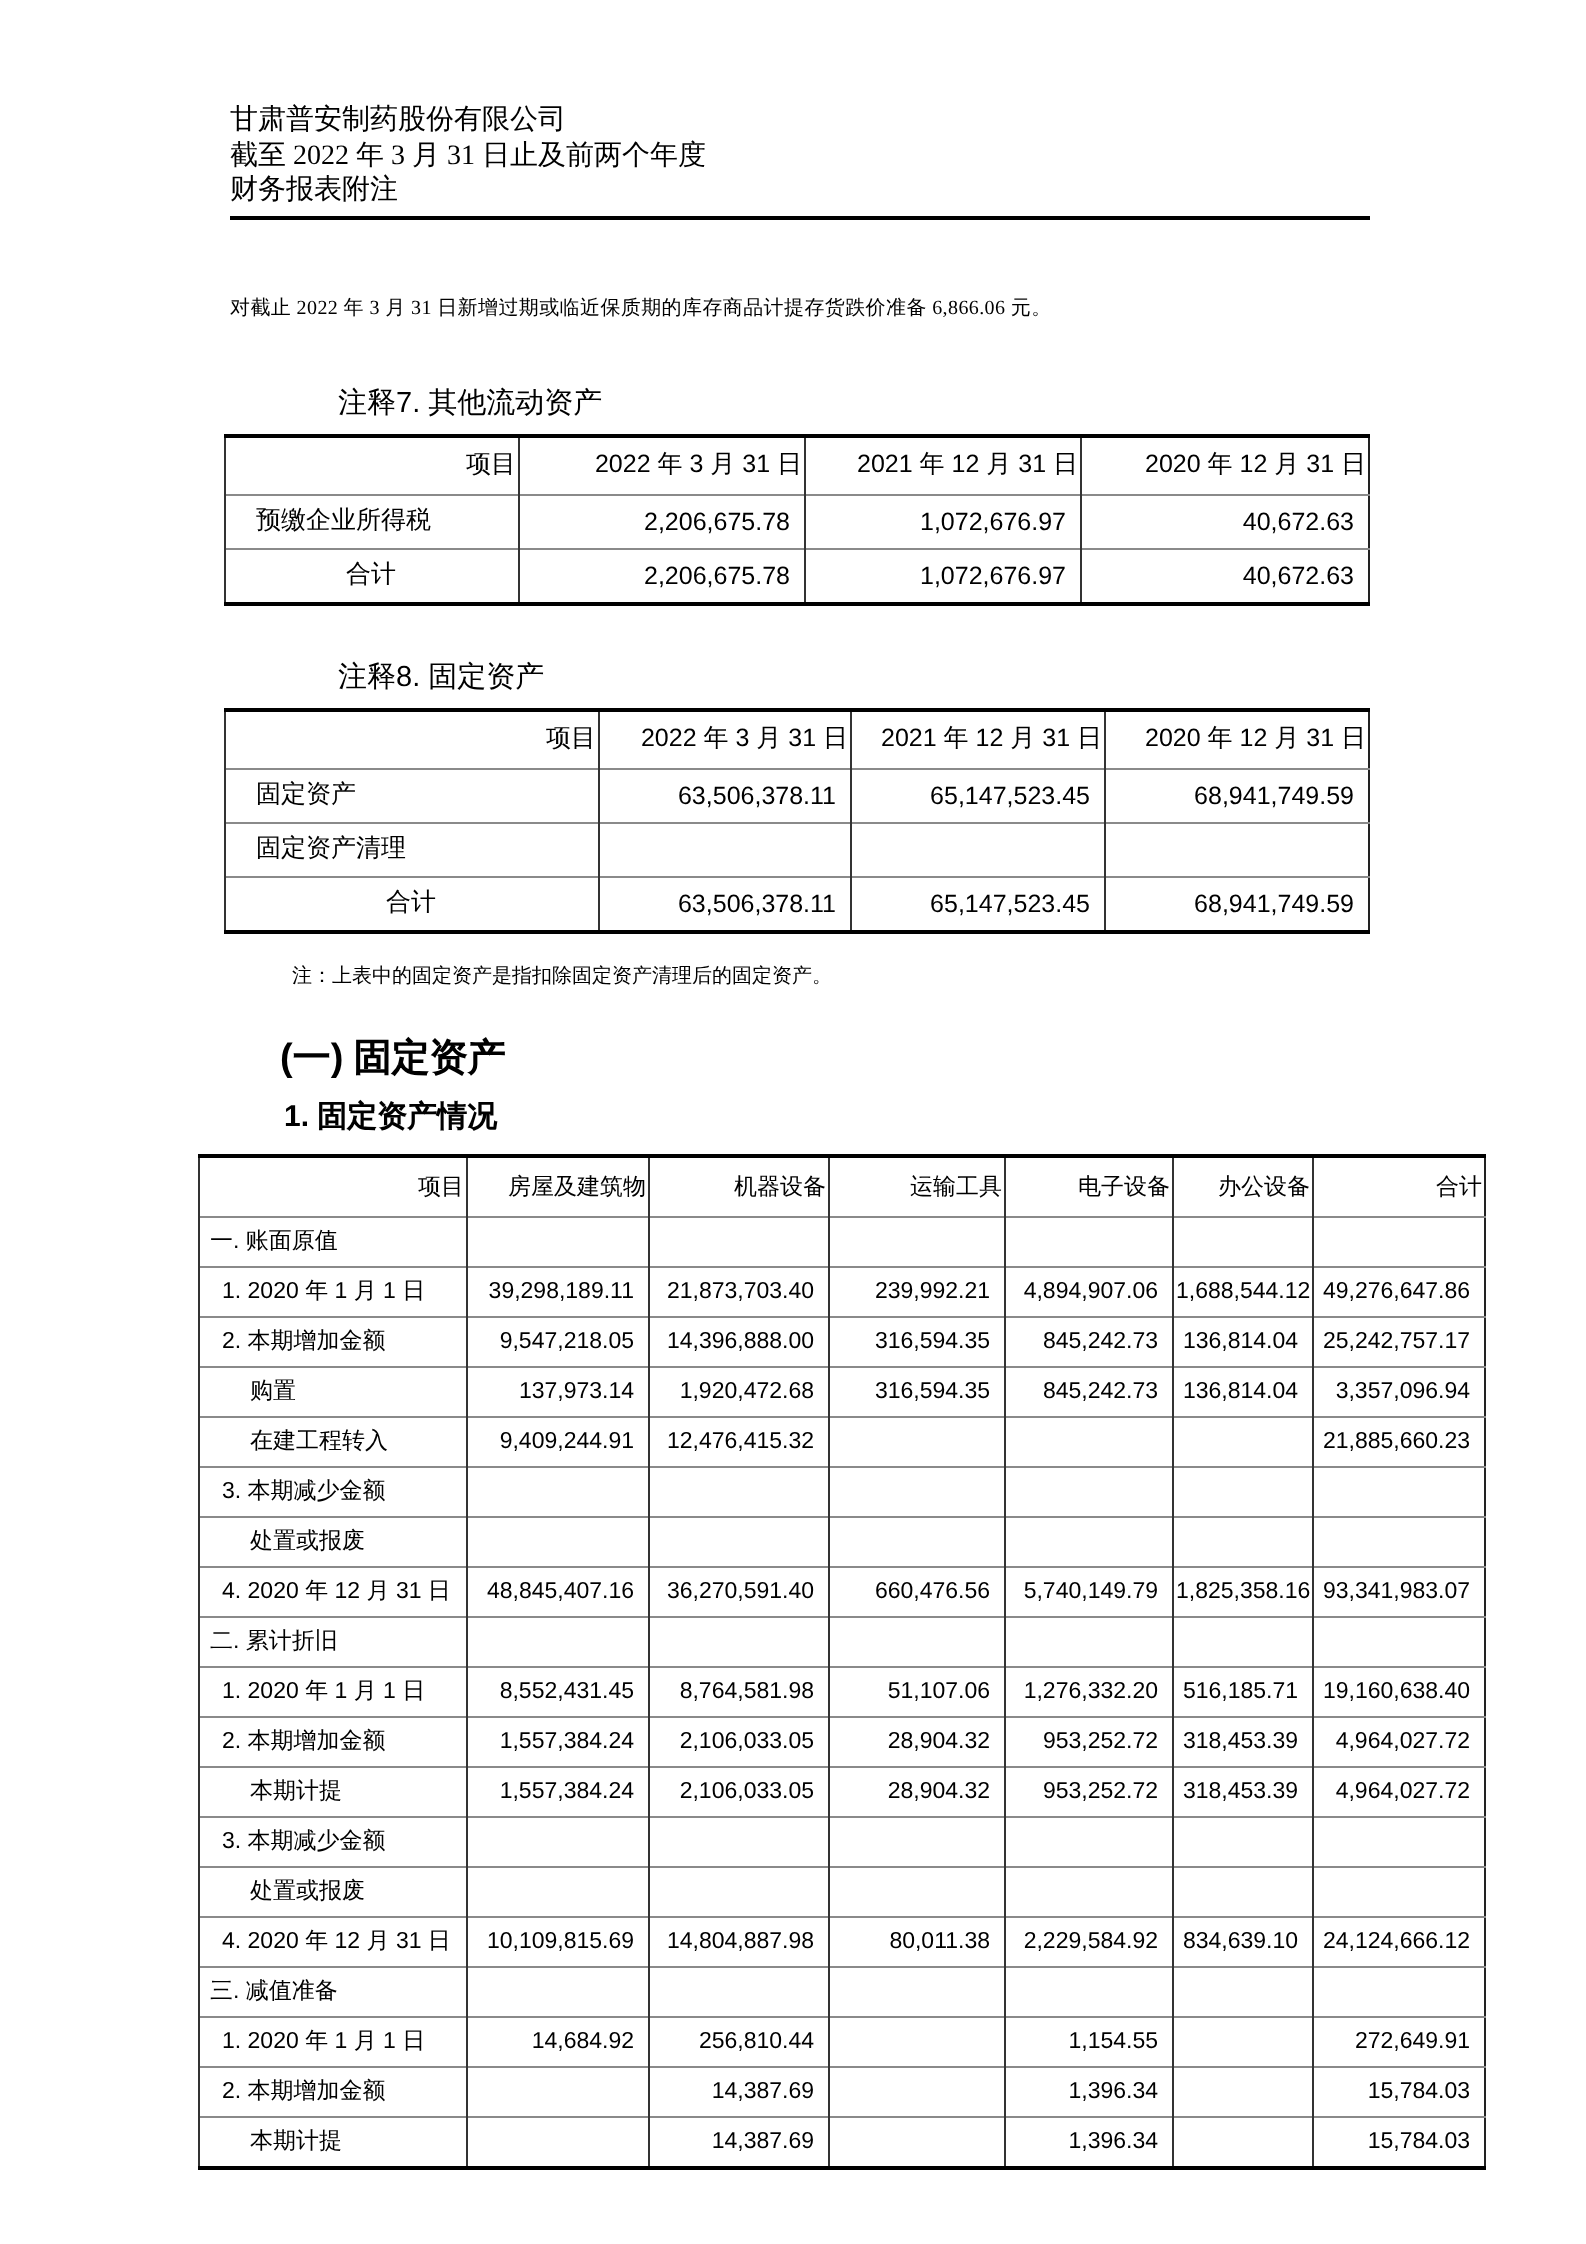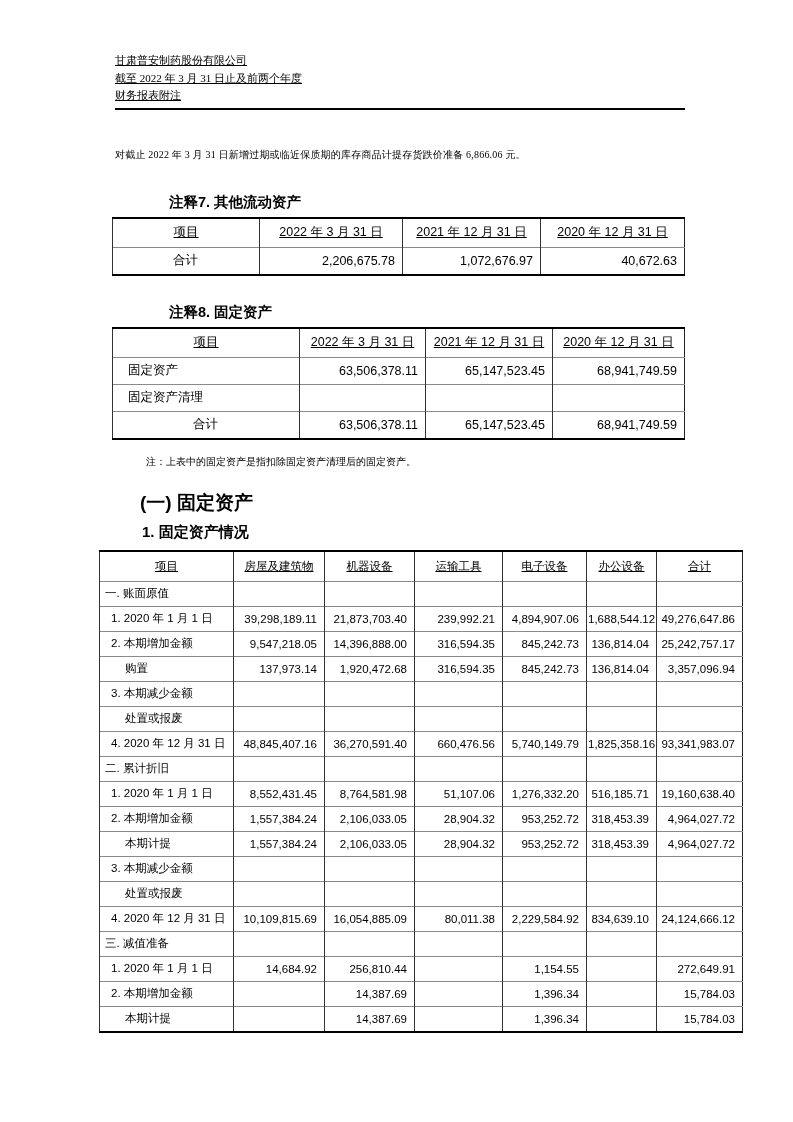--- a/index.html
+++ b/index.html
@@ -1,35 +1,35 @@
 <!DOCTYPE html>
 <html><head>
 <meta charset="utf-8">
 <style>
   html,body{margin:0;padding:0;}
   body{
     width:793px;height:1122px;background:#ffffff;overflow:hidden;
     font-family:"Liberation Serif","DejaVu Serif",serif;color:#000;
   }
   .content{padding:52px 0 0 115px;width:640px;}
-  .doc-header{font-size:11px;line-height:17.5px;text-decoration:underline;}
+  .doc-header{font-size:14px;line-height:17.5px;}
   .rule{width:570px;border-bottom:2px solid #000;margin-top:3px;}
   .intro{width:578px;font-size:10px;line-height:22px;margin-top:34px;letter-spacing:.2px;}
-  .h-note{font-family:"Liberation Sans","DejaVu Sans",sans-serif;font-weight:bold;font-size:14.5px;line-height:20px;padding-left:54px;margin-top:26px;}
+  .h-note{font-family:"Liberation Sans","DejaVu Sans",sans-serif;font-weight:normal;font-size:14.5px;line-height:20px;padding-left:54px;margin-top:26px;}
   .h-sec{font-family:"Liberation Sans","DejaVu Sans",sans-serif;font-weight:bold;font-size:19px;line-height:21px;padding-left:25px;margin-top:20px;}
   .h-sub{font-family:"Liberation Sans","DejaVu Sans",sans-serif;font-weight:bold;font-size:15px;line-height:20px;padding-left:27px;margin-top:9px;}
   .note-line{font-size:10px;line-height:20px;padding-left:31px;margin-top:12px;}
 
   table{border-collapse:collapse;table-layout:fixed;
         font-family:"Liberation Sans","DejaVu Sans",sans-serif;}
   table.fin{border-top:2.5px solid #000;border-bottom:2.5px solid #000;
             border-left:1px solid #222;border-right:1px solid #222;}
   .fin th,.fin td{border-top:1px solid #8a8a8a;border-left:1px solid #333;
                   overflow:hidden;white-space:nowrap;}
-  .fin th{font-weight:normal;text-align:center;text-decoration:underline;}
+  .fin th{font-weight:normal;text-align:right;}
   .fin td.num{text-align:right;padding-right:7px;}
   .fin td.lbl{text-align:left;}
   .fin td.ctr{text-align:center;}
 
   .t1,.t2{width:572px;margin-left:-3px;font-size:12.5px;}
   .t1{margin-top:5px;} .t2{margin-top:5px;}
   .t1 th,.t2 th{height:26px;}
   .t1 td,.t2 td{height:24px;}
   .t1 td.lbl,.t2 td.lbl{padding-left:15px;}
   .t1 td.ctr,.t2 td.ctr{padding-left:0;}
@@ -65,20 +65,26 @@
       </colgroup>
     <thead>
       <tr>
           <th>项目</th>
           <th>2022 年 3 月 31 日</th>
           <th>2021 年 12 月 31 日</th>
           <th>2020 年 12 月 31 日</th>
         </tr>
     </thead>
     <tbody>
+        <tr>
+          <td class="lbl ind0">预缴企业所得税</td>
+          <td class="num">2,206,675.78</td>
+          <td class="num">1,072,676.97</td>
+          <td class="num">40,672.63</td>
+        </tr>
         <tr>
           <td class="lbl ind0 ctr">合计</td>
           <td class="num">2,206,675.78</td>
           <td class="num">1,072,676.97</td>
           <td class="num">40,672.63</td>
         </tr>
       </tbody>
   </table>
 
   <div class="h-note">注释8. 固定资产</div>
@@ -176,20 +182,29 @@
         <tr>
           <td class="lbl ind2">购置</td>
           <td class="num">137,973.14</td>
           <td class="num">1,920,472.68</td>
           <td class="num">316,594.35</td>
           <td class="num">845,242.73</td>
           <td class="num">136,814.04</td>
           <td class="num">3,357,096.94</td>
         </tr>
         <tr>
+          <td class="lbl ind2">在建工程转入</td>
+          <td class="num">9,409,244.91</td>
+          <td class="num">12,476,415.32</td>
+          <td class="num"></td>
+          <td class="num"></td>
+          <td class="num"></td>
+          <td class="num">21,885,660.23</td>
+        </tr>
+        <tr>
           <td class="lbl ind1">3. 本期减少金额</td>
           <td class="num"></td>
           <td class="num"></td>
           <td class="num"></td>
           <td class="num"></td>
           <td class="num"></td>
           <td class="num"></td>
         </tr>
         <tr>
           <td class="lbl ind2">处置或报废</td>
@@ -259,21 +274,21 @@
           <td class="num"></td>
           <td class="num"></td>
           <td class="num"></td>
           <td class="num"></td>
           <td class="num"></td>
           <td class="num"></td>
         </tr>
         <tr>
           <td class="lbl ind1">4. 2020 年 12 月 31 日</td>
           <td class="num">10,109,815.69</td>
-          <td class="num">16,054,885.09</td>
+          <td class="num">14,804,887.98</td>
           <td class="num">80,011.38</td>
           <td class="num">2,229,584.92</td>
           <td class="num">834,639.10</td>
           <td class="num">24,124,666.12</td>
         </tr>
         <tr>
           <td class="lbl ind0">三. 减值准备</td>
           <td class="num"></td>
           <td class="num"></td>
           <td class="num"></td>

